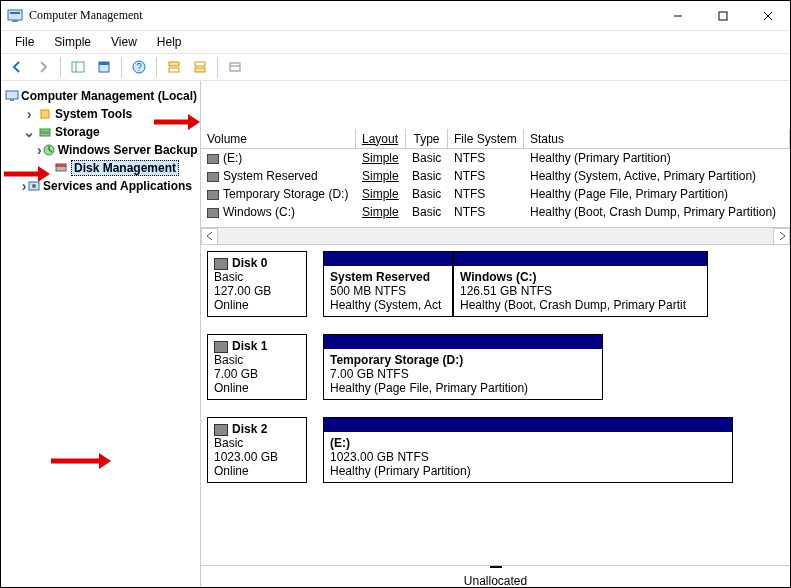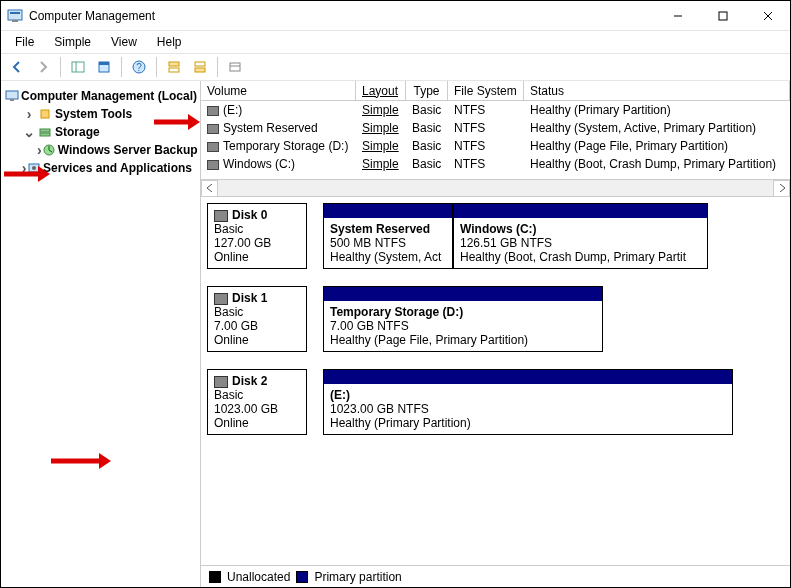--- a/index.html
+++ b/index.html
@@ -19,20 +19,21 @@
     flex-direction: column;
     position: relative;
   }
   
   .titlebar {
     height: 30px;
     display: flex;
     align-items: center;
     padding: 0 0 0 6px;
     border-bottom: 1px solid #e5e5e5;
+    font-family: Liberation Serif, serif;
   }
   .titlebar .icon { width: 16px; height:16px; margin-right:6px; }
   .titlebar .title { flex:0 0 auto; }
   .titlebar .spacer { flex:1; }
   .winbtn { width:45px; height:30px; display:flex;align-items:center;justify-content:center; }
   .winbtn svg { width:10px;height:10px; }
   
   .menubar { height:22px; display:flex; align-items:center; padding:0 6px; gap:4px; }
   .menubar .item { padding:2px 8px; }
   
@@ -45,21 +46,21 @@
   .tree { list-style:none; margin:4px; padding:0;font-weight:bold;}
   .tree li { white-space:nowrap;}
   .tree-row { display:flex;align-items:center;height:18px;padding-right:4px;}
   .tw { width:16px; text-align:center; color:#555; font-size:14px; line-height:14px; user-select:none;}
   .ticon{width:16px;height:16px;display:inline-flex;align-items:center;justify-content:center;margin-right:2px;}
   .tree-row.selected { }
   .tree-row.selected .label { background:#cde8ff; border:1px dotted #000; padding:0 2px;}
   .indent1{padding-left:16px;}
   .indent2{padding-left:32px;}
   
-  .right-pane{flex:1;display:flex;flex-direction:column;overflow:hidden;}
+  .right-pane{flex:1;display:flex;flex-direction:column;overflow:hidden;margin-top:48px;}
   .vol-header{display:flex;height:20px;border-bottom:1px solid #ccc;background:#fff;}
   .vol-header .col{border-right:1px solid #ccc;padding:2px 6px;display:flex;align-items:center;gap:3px;}
   .vol-list{}
   .vol-row{display:flex;height:18px;align-items:center;}
   .vol-row .cell{padding:0 6px;overflow:hidden;white-space:nowrap;}
   .cw-vol{width:155px;}
   .cw-lay{width:50px;text-decoration:underline;}
   .cw-typ{width:42px;justify-content:center;}
   .cw-fs {width:76px;}
   .cw-st {flex:1;}
@@ -72,21 +73,21 @@
   .disks{flex:1;overflow:auto;border-top:1px solid #ccc;margin-top:0;}
   .disk-block{display:flex;gap:16px;border-bottom:1px solid transparent;padding:6px 6px 10px 6px;}
   .disk-left{width:100px;border:1px solid #000;padding:4px 6px;background:#fff;}
   .disk-left .dicon{width:14px;height:12px;background:#888;border:1px solid #333;display:inline-block;margin-right:4px;vertical-align:middle;}
   .disk-left b{font-weight:bold;}
   .disk-right{flex:1;display:flex;gap:0;}
   .part{border:1px solid #000;display:flex;flex-direction:column;}
   .part .bar{height:14px;background:#000080;}
   .part .body{padding:4px 6px;line-height:14px;}
   
-  .legend{height:22px;border-top:1px solid #ccc;display:flex;align-items:center;gap:6px;padding:0 8px;}
+  .legend{height:22px;border-top:1px solid #ccc;display:flex;align-items:center;gap:6px;padding:0 8px;flex-direction:column;}
   .legend .sw{width:12px;height:12px;border:1px solid #000;display:inline-block;}
   
   .arrowR{position:absolute;pointer-events:none;}
   .arrowR svg{display:block;}
 </style>
 </head>
 <body>
 
 <div class="window">
 
@@ -219,20 +220,32 @@
         <li>
           <div class="tree-row indent2">
             <span class="tw">›</span>
             <span class="ticon">
                 <svg width="14" height="14">
                   <circle cx="7" cy="7" r="5" fill="#9d9" stroke="#484"></circle>
                   <path d="M7 3 v4 l3 2" stroke="#060" fill="none"></path>
                 </svg>
               </span>
             <span class="label">Windows Server Backup</span>
+          </div>
+        </li>
+        <li>
+          <div class="tree-row indent2 selected">
+            <span class="tw"></span>
+            <span class="ticon">
+                <svg width="14" height="14">
+                  <rect x="2" y="5" width="10" height="5" fill="#bbb" stroke="#666"></rect>
+                  <rect x="2" y="3" width="10" height="2" fill="#e55" stroke="#a33"></rect>
+                </svg>
+              </span>
+            <span class="label">Disk Management</span>
           </div>
         </li>
         <li>
           <div class="tree-row indent1">
             <span class="tw">›</span>
             <span class="ticon">
                 <svg width="14" height="14">
                   <rect x="2" y="3" width="10" height="8" fill="#d0e4f5" stroke="#2a6fb5"></rect>
                   <circle cx="7" cy="7" r="2" fill="#666"></circle>
                 </svg>

